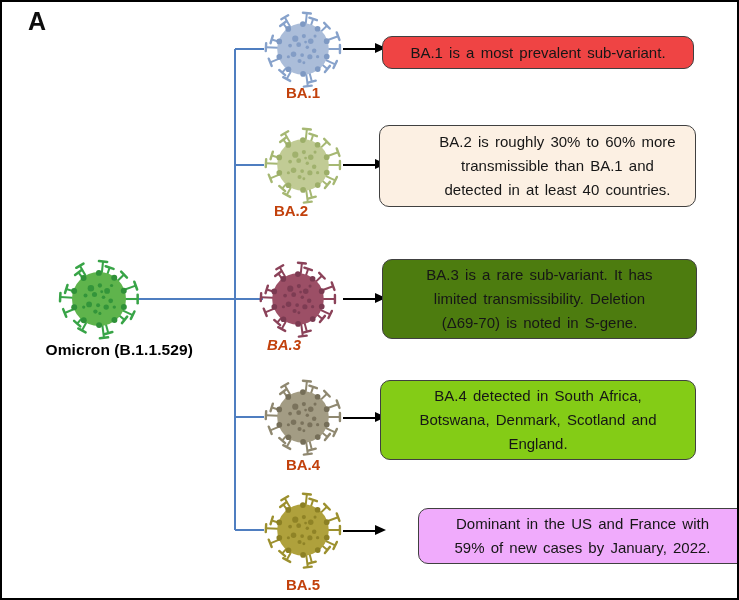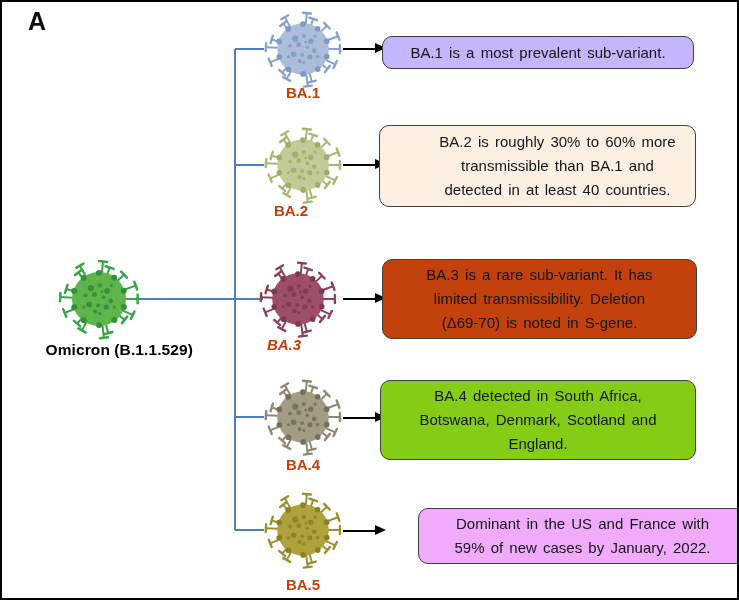--- a/index.html
+++ b/index.html
@@ -182,21 +182,21 @@
       <circle cx="46" cy="64" r="2.4" fill="#7E99C3" opacity="0.9"></circle>
       <circle cx="64" cy="35" r="1.8" fill="#7E99C3" opacity="0.9"></circle>
       <circle cx="33" cy="59" r="1.8" fill="#7E99C3" opacity="0.9"></circle>
       <circle cx="53" cy="42" r="1.6" fill="#7E99C3" opacity="0.9"></circle>
       <circle cx="67" cy="59" r="1.9" fill="#7E99C3" opacity="0.9"></circle>
       <circle cx="51" cy="66" r="1.7" fill="#7E99C3" opacity="0.9"></circle>
     </svg>
   <div class="vlabel pos-l1">BA.1</div>
   <div class="arrow-shaft pos-a1" style="background: rgb(0, 0, 0);"></div>
   <div class="arrow-head pos-h1" style="border-left-color: rgb(0, 0, 0);"></div>
-  <div class="box pos-b1" style="background-color: #c4b5fd; border-radius: 10px;">BA.1 is a most prevalent sub-variant.</div>
+  <div class="box pos-b1" style="background-color: #ef4444; border-radius: 10px;">BA.1 is a most prevalent sub-variant.</div>
 
   <svg class="virus pos-v2" viewBox="0 0 100 100">
       <line x1="79" y1="50" x2="92.94514844682763" y2="50" stroke="#A6B873" stroke-width="2.3"></line>
       <line x1="92.94514844682763" y1="45.4" x2="92.94514844682763" y2="54.6" stroke="#A6B873" stroke-width="2.8" stroke-linecap="round"></line>
       <line x1="76.13489406670003" y1="62.568504768761" x2="87.39617621739745" y2="67.98415627483482" stroke="#A6B873" stroke-width="2.3"></line>
       <line x1="89.38980111175265" y1="63.838621353909986" x2="85.40255132304226" y2="72.12969119575965" stroke="#A6B873" stroke-width="2.8" stroke-linecap="round"></line>
       <line x1="72.45927555831307" y1="68.34614241184673" x2="78.3988964184417" y2="73.19799659963513" stroke="#A6B873" stroke-width="2.3"></line>
       <line x1="81.30897418032083" y1="69.63549082141995" x2="75.48881865656256" y2="76.76050237785032" stroke="#A6B873" stroke-width="2.8" stroke-linecap="round"></line>
       <line x1="57.64051437406951" y1="77.97539168804678" x2="60.370662815507046" y2="87.9717045377333" stroke="#A6B873" stroke-width="2.3"></line>
       <line x1="64.8081387384386" y1="86.75976087839814" x2="55.933186892575485" y2="89.18364819706846" stroke="#A6B873" stroke-width="2.8" stroke-linecap="round"></line>
@@ -316,21 +316,21 @@
       <circle cx="46" cy="64" r="2.4" fill="#7A3A51" opacity="0.9"></circle>
       <circle cx="64" cy="35" r="1.8" fill="#7A3A51" opacity="0.9"></circle>
       <circle cx="33" cy="59" r="1.8" fill="#7A3A51" opacity="0.9"></circle>
       <circle cx="53" cy="42" r="1.6" fill="#7A3A51" opacity="0.9"></circle>
       <circle cx="67" cy="59" r="1.9" fill="#7A3A51" opacity="0.9"></circle>
       <circle cx="51" cy="66" r="1.7" fill="#7A3A51" opacity="0.9"></circle>
     </svg>
   <div class="vlabel pos-l3">BA.3</div>
   <div class="arrow-shaft pos-a3" style="background: rgb(0, 0, 0);"></div>
   <div class="arrow-head pos-h3" style="border-left-color: rgb(0, 0, 0);"></div>
-  <div class="box pos-b3" style="background-color: #c2410c;">BA.3 is a rare sub-variant. It has
+  <div class="box pos-b3" style="background-color: #4d7c0f;">BA.3 is a rare sub-variant. It has
 limited transmissibility. Deletion
 (Δ69-70) is noted in S-gene.</div>
 
   <svg class="virus pos-v4" viewBox="0 0 100 100">
       <line x1="79" y1="50" x2="92.94514844682763" y2="50" stroke="#8F8870" stroke-width="2.3"></line>
       <line x1="92.94514844682763" y1="45.4" x2="92.94514844682763" y2="54.6" stroke="#8F8870" stroke-width="2.8" stroke-linecap="round"></line>
       <line x1="76.13489406670003" y1="62.568504768761" x2="87.39617621739745" y2="67.98415627483482" stroke="#8F8870" stroke-width="2.3"></line>
       <line x1="89.38980111175265" y1="63.838621353909986" x2="85.40255132304226" y2="72.12969119575965" stroke="#8F8870" stroke-width="2.8" stroke-linecap="round"></line>
       <line x1="72.45927555831307" y1="68.34614241184673" x2="78.3988964184417" y2="73.19799659963513" stroke="#8F8870" stroke-width="2.3"></line>
       <line x1="81.30897418032083" y1="69.63549082141995" x2="75.48881865656256" y2="76.76050237785032" stroke="#8F8870" stroke-width="2.8" stroke-linecap="round"></line>

